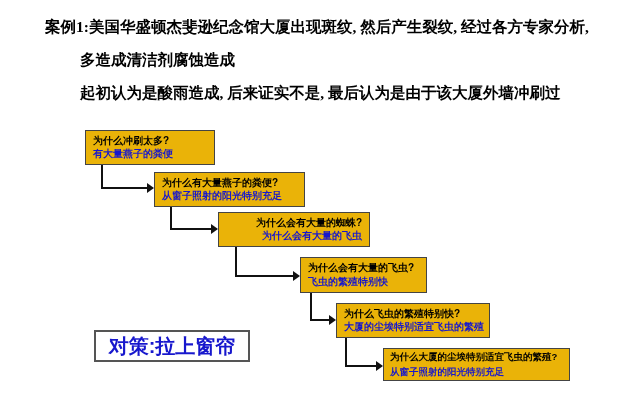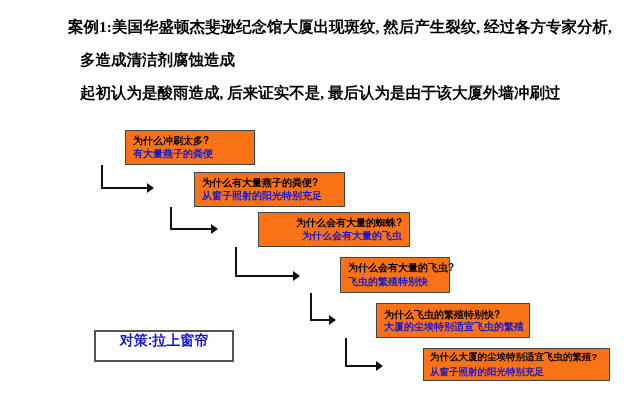--- a/index.html
+++ b/index.html
@@ -9,60 +9,59 @@
     background:#ffffff;
     font-family:"Liberation Sans", sans-serif;
     overflow:hidden;
   }
   
   .header{
     position:absolute;left:45px;top:10px;width:560px;
     color:#000;font-weight:bold;font-size:15.5px;line-height:33px;
     font-family:"Liberation Serif", serif;
   }
-  .hline{white-space:nowrap;margin-left:23px;}
+  .hline{white-space:nowrap;}
   .hline.indent{margin-left:35px;}
   
   .wbox{
     position:absolute;
     box-sizing:border-box;
     border:1px solid var(--box-border,#444444);
-    background:#f97316;
+    background:#eab308;
     padding:4px 7px;
     display:flex;flex-direction:column;justify-content:space-between;
     font-weight:bold;font-size:10px;line-height:12px;
     white-space:nowrap;
-    margin-left:40px;
   }
   .wbox .q{color:var(--question-text,#000000);}
   .wbox .a{color:var(--answer-text,#1717cd);}
   .box1{left:85px;top:130px;width:130px;height:35px;}
   .box2{left:154px;top:172px;width:151px;height:35px;}
   .box3{left:218px;top:212px;width:152px;height:35px;align-items:flex-end;}
-  .box4{left:300px;top:257px;width:110px;height:36px;}
-  .box5{left:336px;top:303px;width:154px;height:35px;justify-content:center;}
+  .box4{left:300px;top:257px;width:127px;height:36px;}
+  .box5{left:336px;top:303px;width:154px;height:35px;}
   .box6{left:383px;top:348px;width:187px;height:33px;padding:2px 6px;font-size:9.5px;}
   
   .vline{position:absolute;width:2px;background:var(--connector,#111111);}
   .hseg{position:absolute;height:2px;background:var(--connector,#111111);}
   .arrow{
     position:absolute;width:0;height:0;
     border-top:5px solid transparent;
     border-bottom:5px solid transparent;
     border-left:7px solid var(--connector,#111111);
   }
   
   .counter{
-    position:absolute;left:94px;top:330px;width:140px;height:32px;
+    position:absolute;left:94px;top:330px;width:156px;height:32px;
     box-sizing:border-box;
     border:2px solid var(--counter-border,#555555);
     background:#ffffff;
     color:var(--answer-text,#1717cd);
-    font-weight:bold;font-size:14px;
-    display:flex;align-items:flex-start;justify-content:center;
+    font-weight:bold;font-size:20px;
+    display:flex;align-items:flex-end;justify-content:center;
     white-space:nowrap;
   }
 </style>
 </head>
 <body>
 
 <div class="page">
 
   <div class="header">
     <div class="hline">案例1:美国华盛顿杰斐逊纪念馆大厦出现斑纹, 然后产生裂纹, 经过各方专家分析,</div>

